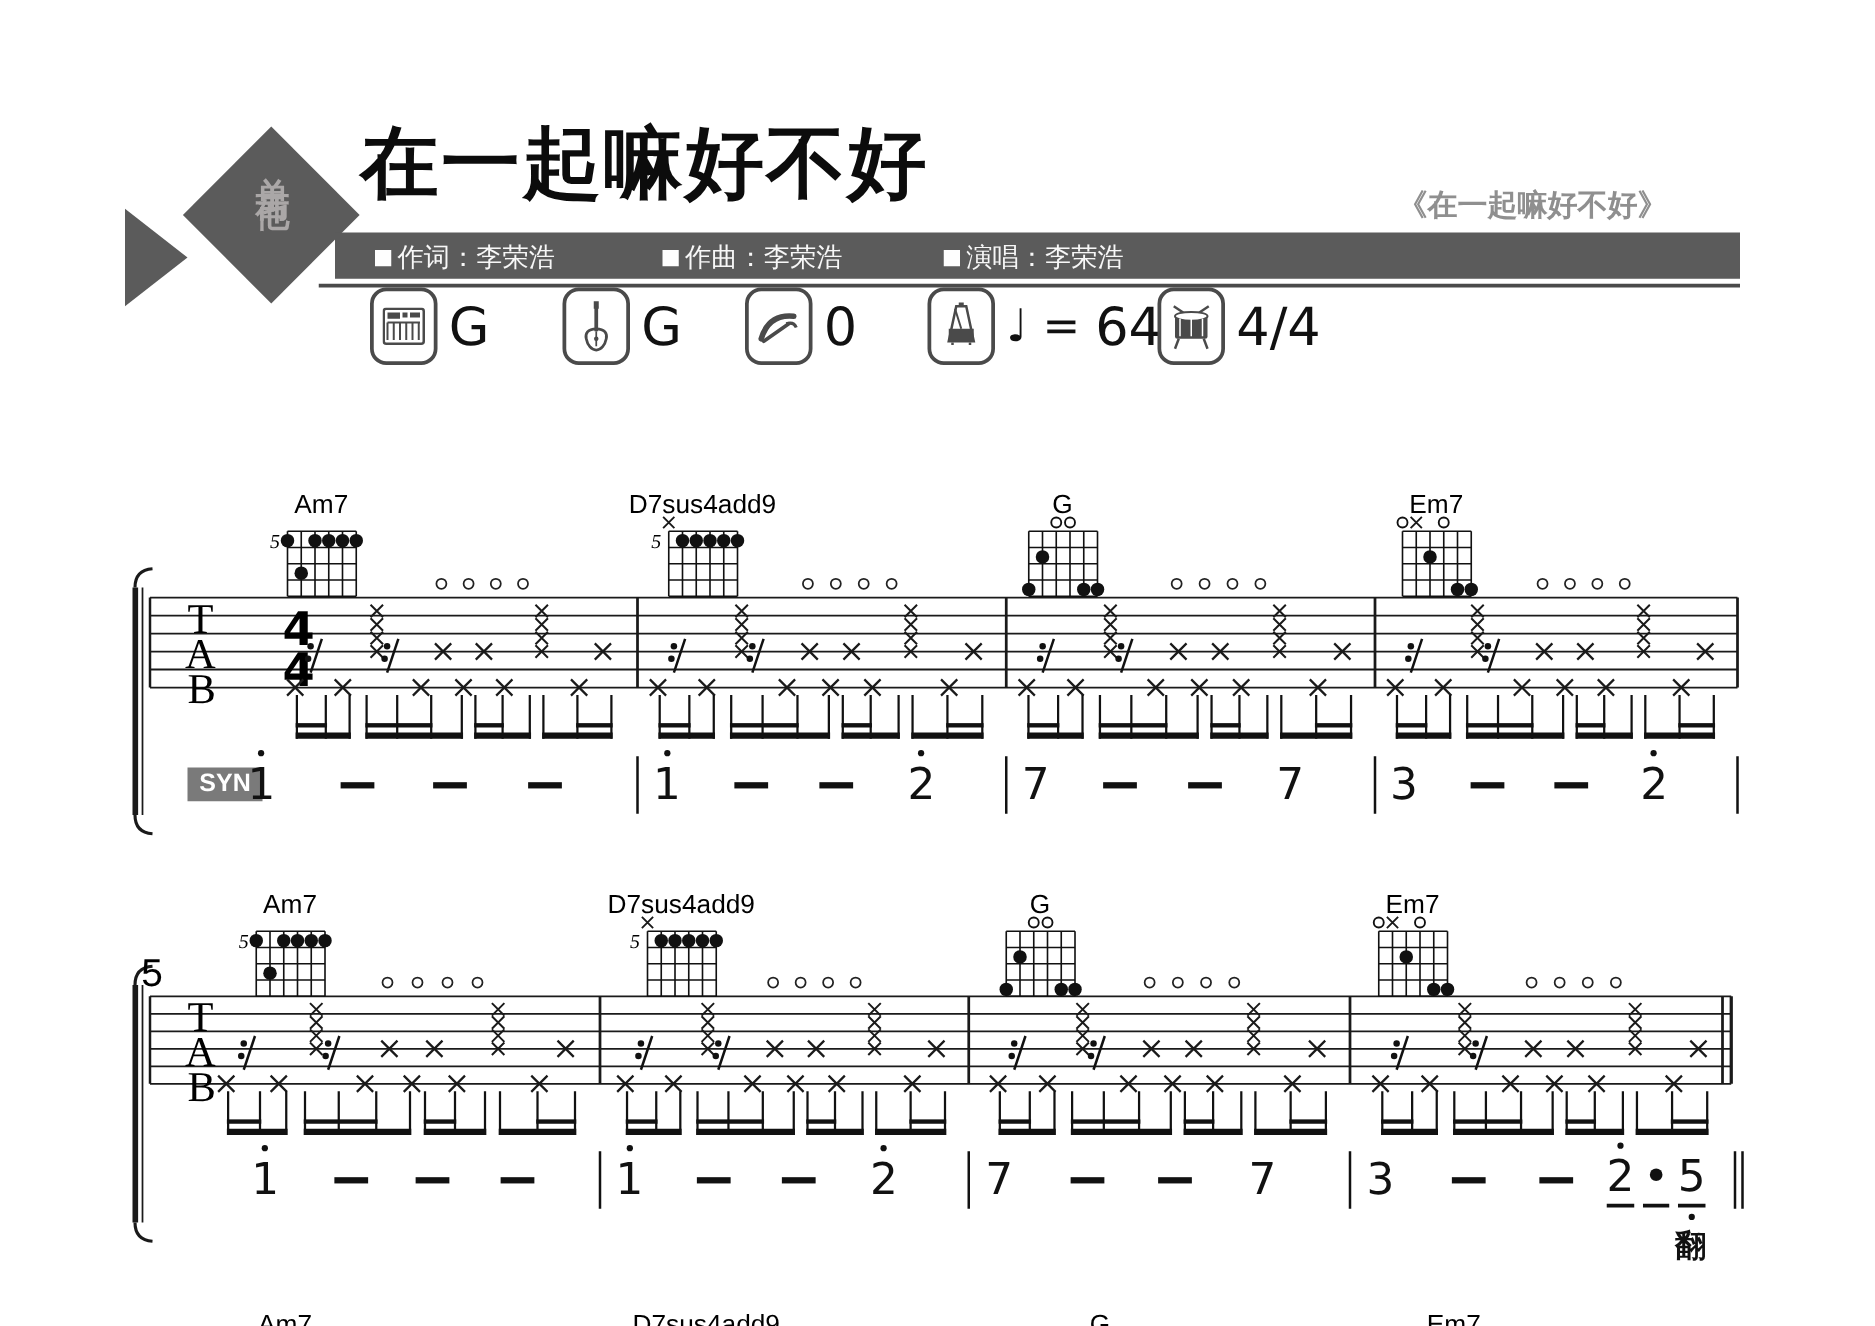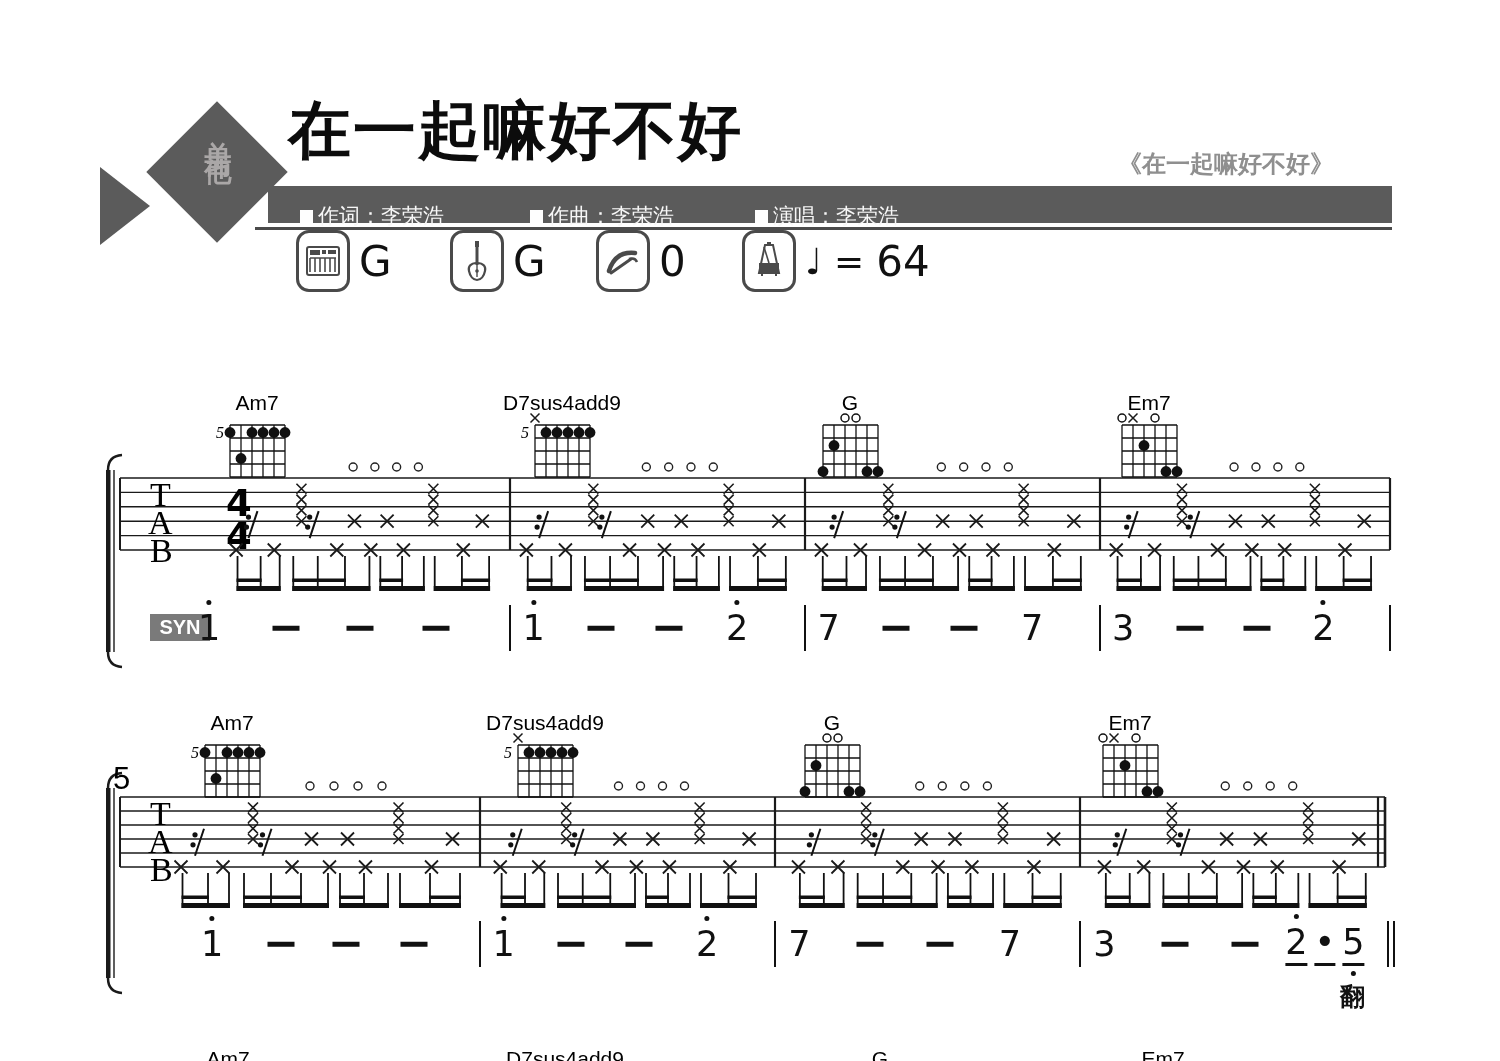--- a/index.html
+++ b/index.html
@@ -11,21 +11,21 @@
   #hdr-triangle{left:100px;top:167px;width:0;height:0;
     border-top:39px solid transparent;border-bottom:39px solid transparent;
     border-left:50px solid #5b5b5b;}
   #hdr-diamond{left:167px;top:122px;width:100px;height:100px;background:#5b5b5b;
     transform:rotate(45deg);}
   #hdr-badge-text{left:200px;top:120px;writing-mode:vertical-rl;text-orientation:upright;
     font-size:27px;letter-spacing:8px;color:#aaa7a7;font-weight:700;}
   #page-title{left:288px;top:88px;font-size:63px;font-weight:900;color:#0c0c0c;
     letter-spacing:2px;font-family:"DejaVu Sans","Liberation Sans",sans-serif;}
   #hdr-banner{left:268px;top:186px;width:1124px;height:37px;background:#5b5b5b;}
-  .credit{position:absolute;top:16px;color:#f7f7f7;font-size:21px;white-space:nowrap;}
+  .credit{position:absolute;top:6px;color:#f7f7f7;font-size:21px;white-space:nowrap;}
   .credit .sq{display:inline-block;width:13px;height:13px;background:#fefefe;margin-right:5px;}
   #hdr-underline{left:255px;top:227px;width:1137px;height:3px;background:#4a4a4a;}
   #right-title{left:1060px;top:148px;width:332px;text-align:center;font-size:24px;
     color:#8f8f8f;font-weight:700;}
 
   
   #settings{left:0;top:230px;width:1500px;height:64px;}
   .set-item{position:absolute;top:0;display:flex;align-items:center;}
   .icon-box{width:48px;height:56px;border:3px solid #4a4a4a;border-radius:13px;
     display:flex;align-items:center;justify-content:center;background:#fff;}
@@ -115,20 +115,36 @@
         <line x1="14" y1="2" x2="18" y2="2" stroke="#4a4a4a" stroke-width="2"></line>
         <line x1="8" y1="34" x2="10" y2="34" stroke="#4a4a4a" stroke-width="2"></line>
         <line x1="22" y1="34" x2="24" y2="34" stroke="#4a4a4a" stroke-width="2"></line>
       </svg>
     </div>
     <span class="set-val small">♩</span>
     <span class="set-val small" style="margin-left:12px">=</span>
     <span class="set-val" style="margin-left:12px">64</span>
   </div>
 
+  <div class="set-item" style="left:926px">
+    <div class="icon-box">
+      <svg width="36" height="40" viewBox="0 0 36 40">
+        <line x1="4" y1="4" x2="16" y2="12" stroke="#4a4a4a" stroke-width="2"></line>
+        <line x1="32" y1="4" x2="20" y2="12" stroke="#4a4a4a" stroke-width="2"></line>
+        <rect x="5" y="12" width="26" height="18" rx="2" fill="#4a4a4a"></rect>
+        <ellipse cx="18" cy="12" rx="13" ry="3.5" fill="#fff" stroke="#4a4a4a" stroke-width="1.6"></ellipse>
+        <line x1="8" y1="30" x2="5" y2="38" stroke="#4a4a4a" stroke-width="2"></line>
+        <line x1="28" y1="30" x2="31" y2="38" stroke="#4a4a4a" stroke-width="2"></line>
+        <line x1="9" y1="14" x2="9" y2="28" stroke="#fff" stroke-width="1.2"></line>
+        <line x1="18" y1="14" x2="18" y2="28" stroke="#fff" stroke-width="1.2"></line>
+        <line x1="27" y1="14" x2="27" y2="28" stroke="#fff" stroke-width="1.2"></line>
+      </svg>
+    </div>
+    <span class="set-val">4/4</span>
+  </div>
 </div>
 
 <svg id="score" class="abs" style="left:0;top:0" width="1500" height="1061" viewBox="0 0 1500 1061">
     <g>
       <rect x="106" y="470" width="4.5" height="182" fill="#1a1a1a"></rect>
       <line x1="114" y1="470" x2="114" y2="652" stroke="#1a1a1a" stroke-width="1.4"></line>
       <path d="M108 470 Q108 456 122 455" stroke="#1a1a1a" stroke-width="2.5" fill="none"></path>
       <path d="M108 652 Q108 666 122 667" stroke="#1a1a1a" stroke-width="2.5" fill="none"></path>
       <line x1="120" y1="478" x2="1390" y2="478" stroke="#1a1a1a" stroke-width="1.4"></line>
       <line x1="120" y1="492.4" x2="1390" y2="492.4" stroke="#1a1a1a" stroke-width="1.4"></line>

